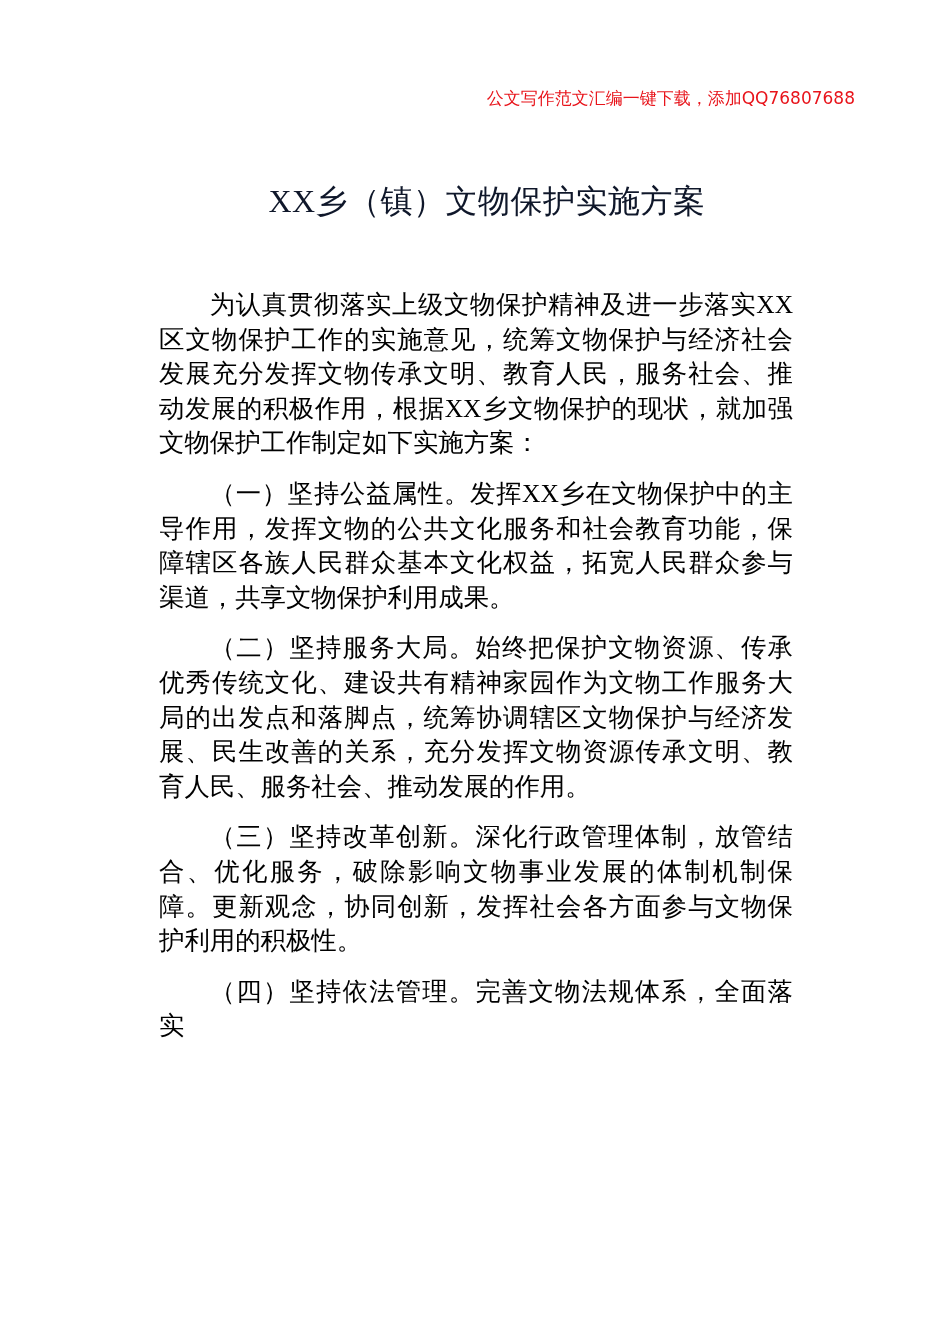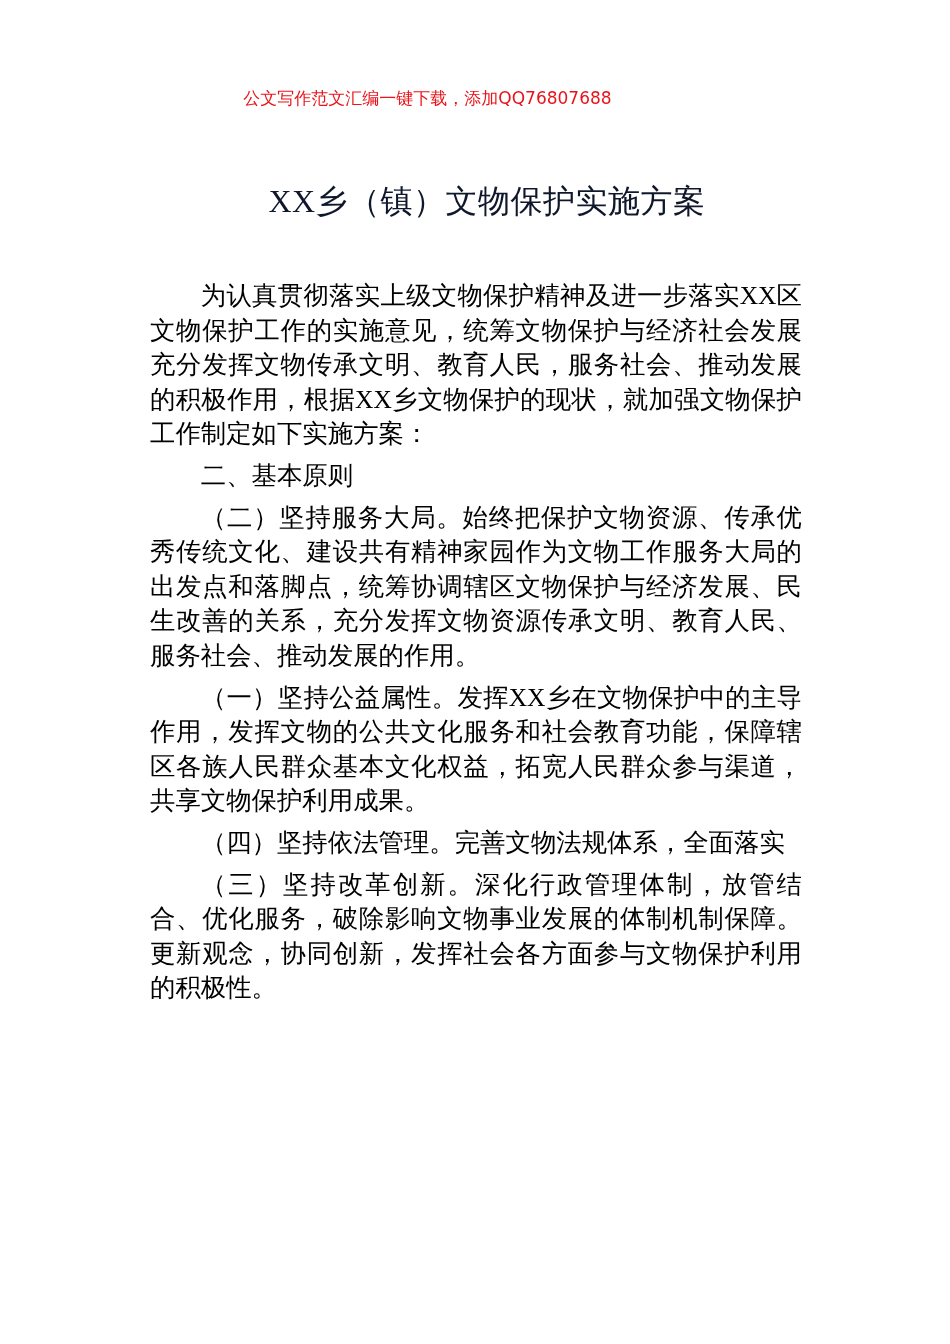--- a/index.html
+++ b/index.html
@@ -13,21 +13,21 @@
       position: relative;
       overflow: hidden;
       font-family: "DejaVu Sans", "Liberation Sans", sans-serif;
       color: #000000;
     }
     .watermark {
       position: absolute;
       top: 86px;
       left: 0;
       width: 855px;
-      text-align: center;
+      text-align: right;
       font-size: 17px;
       line-height: 24px;
       color: #e8141b;
       letter-spacing: 0;
     }
     .title {
       position: absolute;
       top: 176px;
       left: 12px;
       width: 950px;
@@ -44,38 +44,37 @@
       position: absolute;
       top: 271px;
       left: 143px;
       width: 666px;
       font-size: 25.4px;
       line-height: 34.6px;
       text-align: justify;
       text-justify: inter-character;
     }
     .body p {
-      margin: 7px;
+      margin: 16px;
       text-indent: 2em;
       word-break: break-all;
     }
     .body p.heading {
       text-indent: 2em;
     }
     .latin {
       font-family: "Liberation Serif", "DejaVu Serif", serif;
     }
   </style>
 </head>
 <body>
 
 <div class="watermark">公文写作范文汇编一键下载，添加QQ76807688</div>
 
 <div class="title"><span class="latin">XX</span>乡（镇）文物保护实施方案</div>
 
 <div class="body">
   <p>为认真贯彻落实上级文物保护精神及进一步落实<span class="latin">XX</span>区文物保护工作的实施意见，统筹文物保护与经济社会发展充分发挥文物传承文明、教育人民，服务社会、推动发展的积极作用，根据<span class="latin">XX</span>乡文物保护的现状，就加强文物保护工作制定如下实施方案：</p>
-  <p class="heading">二、基本原则</p>
+  <p>（一）坚持公益属性。发挥<span class="latin">XX</span>乡在文物保护中的主导作用，发挥文物的公共文化服务和社会教育功能，保障辖区各族人民群众基本文化权益，拓宽人民群众参与渠道，共享文物保护利用成果。</p>
   <p>（二）坚持服务大局。始终把保护文物资源、传承优秀传统文化、建设共有精神家园作为文物工作服务大局的出发点和落脚点，统筹协调辖区文物保护与经济发展、民生改善的关系，充分发挥文物资源传承文明、教育人民、服务社会、推动发展的作用。</p>
-  <p>（一）坚持公益属性。发挥<span class="latin">XX</span>乡在文物保护中的主导作用，发挥文物的公共文化服务和社会教育功能，保障辖区各族人民群众基本文化权益，拓宽人民群众参与渠道，共享文物保护利用成果。</p>
+  <p>（三）坚持改革创新。深化行政管理体制，放管结合、优化服务，破除影响文物事业发展的体制机制保障。更新观念，协同创新，发挥社会各方面参与文物保护利用的积极性。</p>
   <p>（四）坚持依法管理。完善文物法规体系，全面落实</p>
-  <p>（三）坚持改革创新。深化行政管理体制，放管结合、优化服务，破除影响文物事业发展的体制机制保障。更新观念，协同创新，发挥社会各方面参与文物保护利用的积极性。</p>
 </div>
 
 </body></html>

